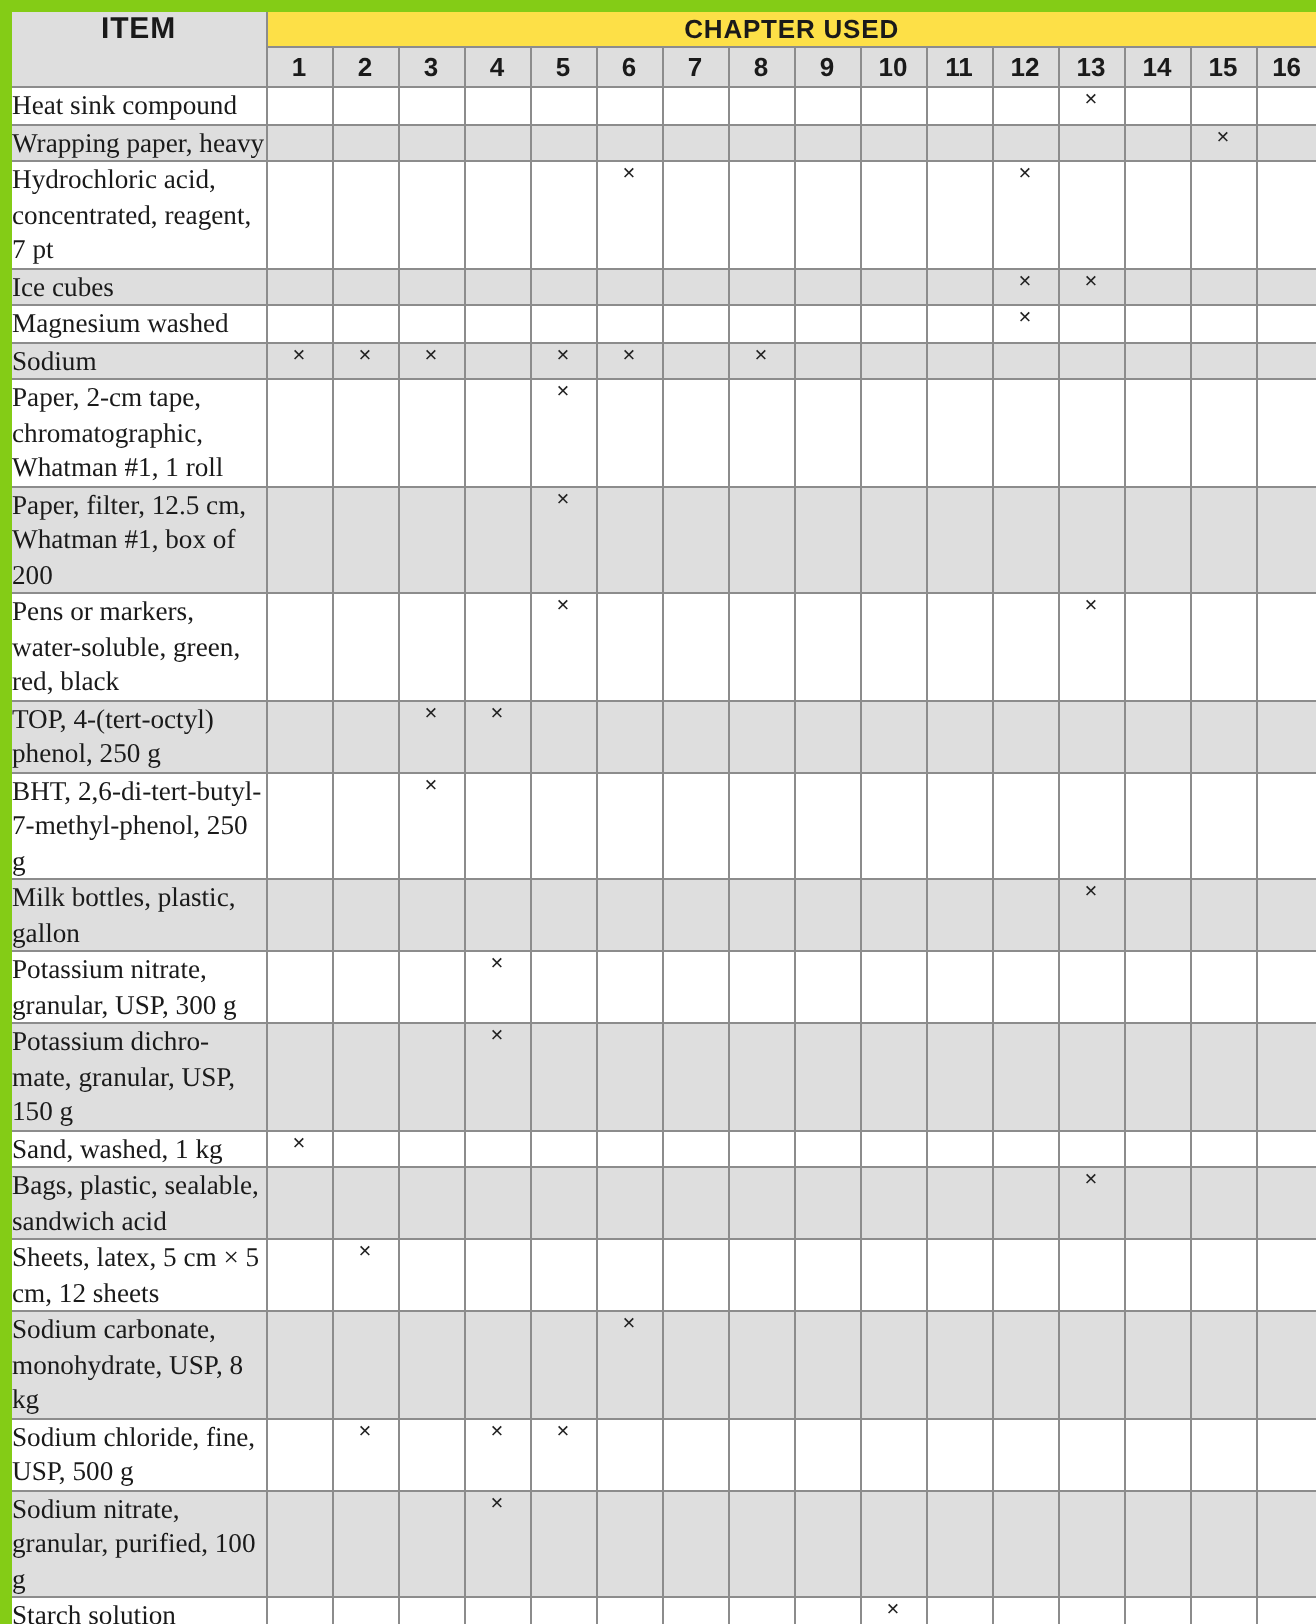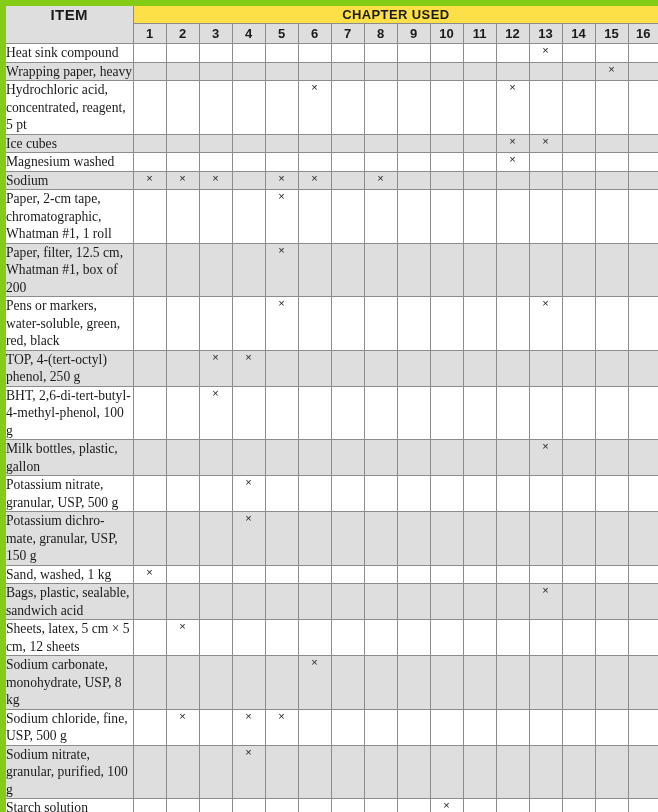--- a/index.html
+++ b/index.html
@@ -153,21 +153,21 @@
         <td class="mark-cell"></td>
         <td class="mark-cell"></td>
         <td class="mark-cell"></td>
         <td class="mark-cell"></td>
         <td class="mark-cell"></td>
         <td class="mark-cell"></td>
         <td class="mark-cell"><span class="x-mark">×</span></td>
         <td class="mark-cell"></td>
       </tr>
       <tr class="plain">
-        <td class="item-cell">Hydrochloric acid, concentrated, reagent, 5 pt</td>
+        <td class="item-cell">Hydrochloric acid, concentrated, reagent, 7 pt</td>
         <td class="mark-cell"></td>
         <td class="mark-cell"></td>
         <td class="mark-cell"></td>
         <td class="mark-cell"></td>
         <td class="mark-cell"></td>
         <td class="mark-cell"><span class="x-mark">×</span></td>
         <td class="mark-cell"></td>
         <td class="mark-cell"></td>
         <td class="mark-cell"></td>
         <td class="mark-cell"></td>
@@ -305,21 +305,21 @@
         <td class="mark-cell"></td>
         <td class="mark-cell"></td>
         <td class="mark-cell"></td>
         <td class="mark-cell"></td>
         <td class="mark-cell"></td>
         <td class="mark-cell"></td>
         <td class="mark-cell"></td>
         <td class="mark-cell"></td>
       </tr>
       <tr class="plain">
-        <td class="item-cell">BHT, 2,6-di-tert-butyl-4-methyl-phenol, 100 g</td>
+        <td class="item-cell">BHT, 2,6-di-tert-butyl-7-methyl-phenol, 250 g</td>
         <td class="mark-cell"></td>
         <td class="mark-cell"></td>
         <td class="mark-cell"><span class="x-mark">×</span></td>
         <td class="mark-cell"></td>
         <td class="mark-cell"></td>
         <td class="mark-cell"></td>
         <td class="mark-cell"></td>
         <td class="mark-cell"></td>
         <td class="mark-cell"></td>
         <td class="mark-cell"></td>
@@ -343,21 +343,21 @@
         <td class="mark-cell"></td>
         <td class="mark-cell"></td>
         <td class="mark-cell"></td>
         <td class="mark-cell"></td>
         <td class="mark-cell"><span class="x-mark">×</span></td>
         <td class="mark-cell"></td>
         <td class="mark-cell"></td>
         <td class="mark-cell"></td>
       </tr>
       <tr class="plain">
-        <td class="item-cell">Potassium nitrate, granular, USP, 500 g</td>
+        <td class="item-cell">Potassium nitrate, granular, USP, 300 g</td>
         <td class="mark-cell"></td>
         <td class="mark-cell"></td>
         <td class="mark-cell"></td>
         <td class="mark-cell"><span class="x-mark">×</span></td>
         <td class="mark-cell"></td>
         <td class="mark-cell"></td>
         <td class="mark-cell"></td>
         <td class="mark-cell"></td>
         <td class="mark-cell"></td>
         <td class="mark-cell"></td>

